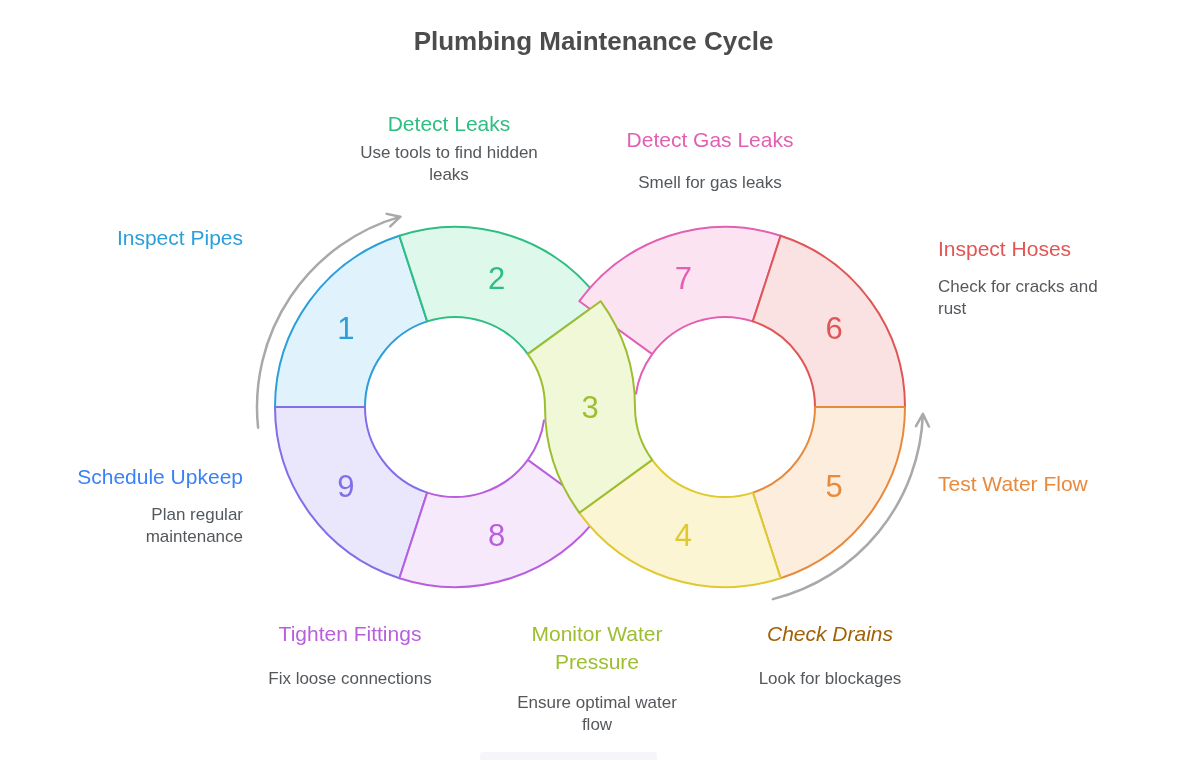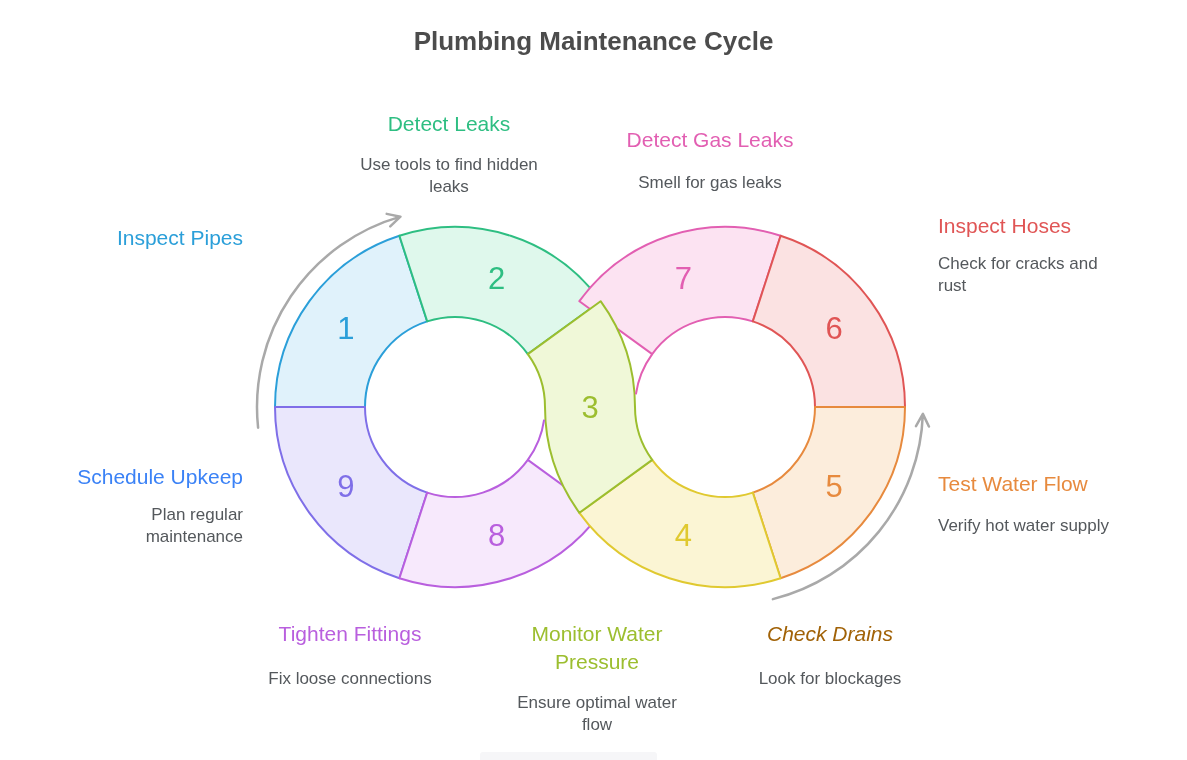--- a/index.html
+++ b/index.html
@@ -21,26 +21,26 @@
   }
   #diagram-svg { position: absolute; left: 0; top: 0; }
   .step-label { position: absolute; }
   .step-title { font-size: 21px; line-height: 28px; }
   .step-desc  { font-size: 17px; line-height: 22px; color: var(--desc-color, #54585c); }
   .ta-center { text-align: center; }
   .ta-right  { text-align: right; }
   .ta-left   { text-align: left; }
 
   #lbl-0 { left: 329px; top: 110px; width: 240px; }
-  #lbl-0 .step-desc { width: 215px; margin: 16px auto 0; }
+  #lbl-0 .step-desc { width: 215px; margin: 4px auto 0; }
   #lbl-1 { left: 570px; top: 126px; width: 280px; }
   #lbl-1 .step-desc { margin-top: 18px; }
   #lbl-2 { left: 43px;  top: 224px; width: 200px; }
   #lbl-2 .step-desc { width: 168px; margin: 13px 0 0 auto; }
-  #lbl-3 { left: 938px; top: 212px; width: 212px; }
+  #lbl-3 { left: 938px; top: 235px; width: 212px; }
   #lbl-3 .step-desc { width: 178px; margin-top: 13px; }
   #lbl-4 { left: 43px;  top: 463px; width: 200px; }
   #lbl-4 .step-desc { width: 122px; margin: 13px 0 0 auto; }
   #lbl-5 { left: 938px; top: 470px; width: 235px; }
   #lbl-5 .step-desc { margin-top: 17px; }
   #lbl-6 { left: 230px; top: 620px; width: 240px; }
   #lbl-6 .step-desc { margin-top: 20px; }
   #lbl-7 { left: 507px; top: 620px; width: 180px; }
   #lbl-7 .step-title { width: 160px; margin: 0 auto; }
   #lbl-7 .step-desc  { width: 176px; margin: 16px auto 0; }
@@ -101,21 +101,20 @@
   <div class="step-label ta-left" id="lbl-3">
     <div class="step-title" style="color: rgb(224, 85, 85);">Inspect Hoses</div>
     <div class="step-desc">Check for cracks and rust</div>
   </div>
   <div class="step-label ta-right" id="lbl-4">
     <div class="step-title" style="color: #3b82f6;">Schedule Upkeep</div>
     <div class="step-desc">Plan regular maintenance</div>
   </div>
   <div class="step-label ta-left" id="lbl-5">
     <div class="step-title" style="color: rgb(231, 138, 62);">Test Water Flow</div>
-    <div class="step-desc">Verify hot water supply</div>
   </div>
   <div class="step-label ta-center" id="lbl-6">
     <div class="step-title" style="color: rgb(185, 95, 222);">Tighten Fittings</div>
     <div class="step-desc">Fix loose connections</div>
   </div>
   <div class="step-label ta-center" id="lbl-7">
     <div class="step-title" style="color: rgb(156, 190, 47);">Monitor Water Pressure</div>
     <div class="step-desc">Ensure optimal water flow</div>
   </div>
   <div class="step-label ta-center" id="lbl-8">

